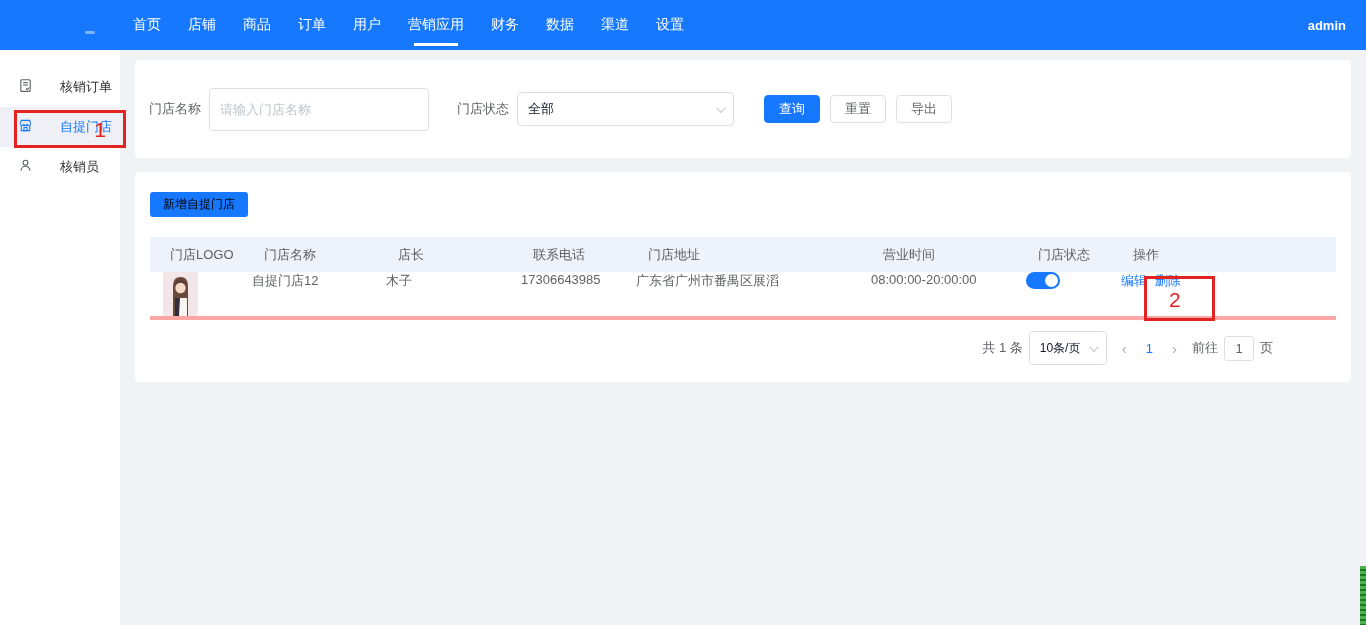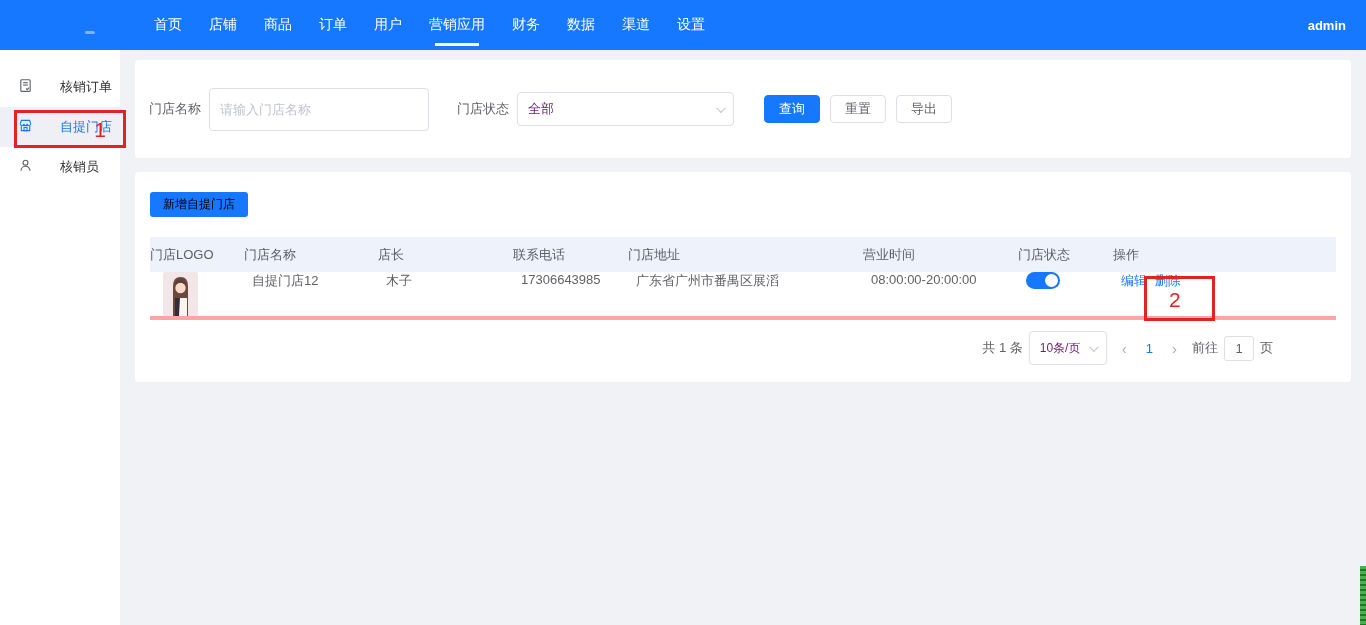--- a/index.html
+++ b/index.html
@@ -4,50 +4,50 @@
 <style>
   * { margin:0; padding:0; box-sizing:border-box; }
   html,body { width:1366px; height:625px; }
   body { font-family:"Liberation Sans","DejaVu Sans",sans-serif; background:#f0f2f5; position:relative; overflow:hidden; }
   .root { position:relative; width:1366px; height:625px; }
 
   
   .topnav { position:absolute; left:0; top:0; width:1366px; height:50px; background:#1677ff; display:flex; align-items:center; z-index:5; }
   .logo { width:133px; height:50px; position:relative; }
   .logo-mark { position:absolute; left:85px; top:31px; width:10px; height:3px; border-radius:2px; background:rgba(255,255,255,.45); }
-  .nav-items { display:flex; align-items:flex-start; height:100%; gap:27px;margin-left:21px; }
+  .nav-items { display:flex; align-items:flex-start; height:100%; gap:27px; }
   .nav-item { position:relative; color:#fff; font-size:14px; height:100%; display:flex; align-items:center; cursor:pointer; text-decoration:none; white-space:nowrap; }
   .nav-item.active::after { content:""; position:absolute; left:50%; transform:translateX(-50%); bottom:4px; width:44px; height:3px; background:#fff; }
   .nav-user { margin-left:auto; padding-right:20px; color:#fff; font-size:13px; font-weight:bold; cursor:pointer; }
 
   
   .sidebar { position:absolute; left:0; top:50px; width:120px; height:575px; background:#fff; padding-top:17px; }
   .side-item { height:40px; display:flex; align-items:center; padding-left:18px; gap:27px; font-size:13px; color:#303133; cursor:pointer; }
   .side-item svg { flex:0 0 auto; }
   .side-item.active { background:#eef0f5; color:#1677ff; }
 
   
   .card { position:absolute; background:#fff; border-radius:4px; }
   .filter-card { left:135px; top:60px; width:1216px; height:98px; display:flex; align-items:center; padding-left:14px; }
   .f-label { font-size:13px; color:#606266; white-space:nowrap; }
   .f-input { width:220px; height:43px; margin-left:8px; border:1px solid #dcdfe6; border-radius:4px; padding:0 10px; font-size:13px; color:#606266; outline:none; font-family:inherit; }
   .f-input::placeholder { color:#bfc4cc; }
-  .select { border:1px solid #dcdfe6; border-radius:4px; background:#fff; display:flex; align-items:center; justify-content:space-between; padding:16px 10px; color:#701a75; font-size:13px; cursor:pointer;text-align:right; }
+  .select { border:1px solid #dcdfe6; border-radius:4px; background:#fff; display:flex; align-items:center; justify-content:space-between; padding:16px 10px; color:#0f172a; font-size:13px; cursor:pointer;text-align:right; }
   .select.status { width:217px; height:28px; margin-left:8px; }
   .chev { width:7px; height:7px; border-right:1.5px solid #c0c4cc; border-bottom:1.5px solid #c0c4cc; transform:rotate(45deg) translateY(-2px); }
   .btn { height:28px; border-radius:4px; font-size:13px; cursor:pointer; font-family:inherit; border:1px solid #dcdfe6; background:#fff; color:#606266; padding:0 14px; }
   .btn.primary { background:#1677ff; border-color:#1677ff; color:#fff; }
   .ml30 { margin-left:30px; } .ml28 { margin-left:28px; } .ml10 { margin-left:10px; }
 
   .table-card { left:135px; top:172px; width:1216px; height:210px; }
   .add-btn { position:absolute; left:15px; top:20px; height:25px; padding:0 13px; background:#1677ff; color:#000000; border:none; border-radius:3px; font-size:12px; cursor:pointer; font-family:inherit; }
 
   .table { position:absolute; left:15px; top:65px; width:1186px; }
   .thead { display:flex; align-items:center; height:35px; background:#eef3fb; }
-  .th { font-size:13px; color:#5a5e66; padding-left:0; }
+  .th { font-size:13px; color:#5a5e66; padding-left:20px; }
   .trow { display:flex; align-items:flex-start; height:48px; border-bottom:4px solid #fca5a5; background:#fff; }
   .td { font-size:13px; color:#606266; padding-left:8px; display:flex; align-items:center; }
   .c0{width:94px;} .c1{width:134px;} .c2{width:135px;} .c3{width:115px;} .c4{width:235px;} .c5{width:155px;} .c6{width:95px;} .c7{width:223px;}
   .avatar { width:35px; height:44px; border-radius:2px; overflow:hidden; margin-left:5px; display:block; }
   .switch { width:34px; height:17px; border-radius:9px; background:#1677ff; position:relative; cursor:pointer; }
   .switch::after { content:""; position:absolute; right:2px; top:2px; width:13px; height:13px; border-radius:50%; background:#fff; }
   .link { color:#1677ff; font-size:13px; cursor:pointer; text-decoration:none; }
   .actions { gap:8px; }
 
   

